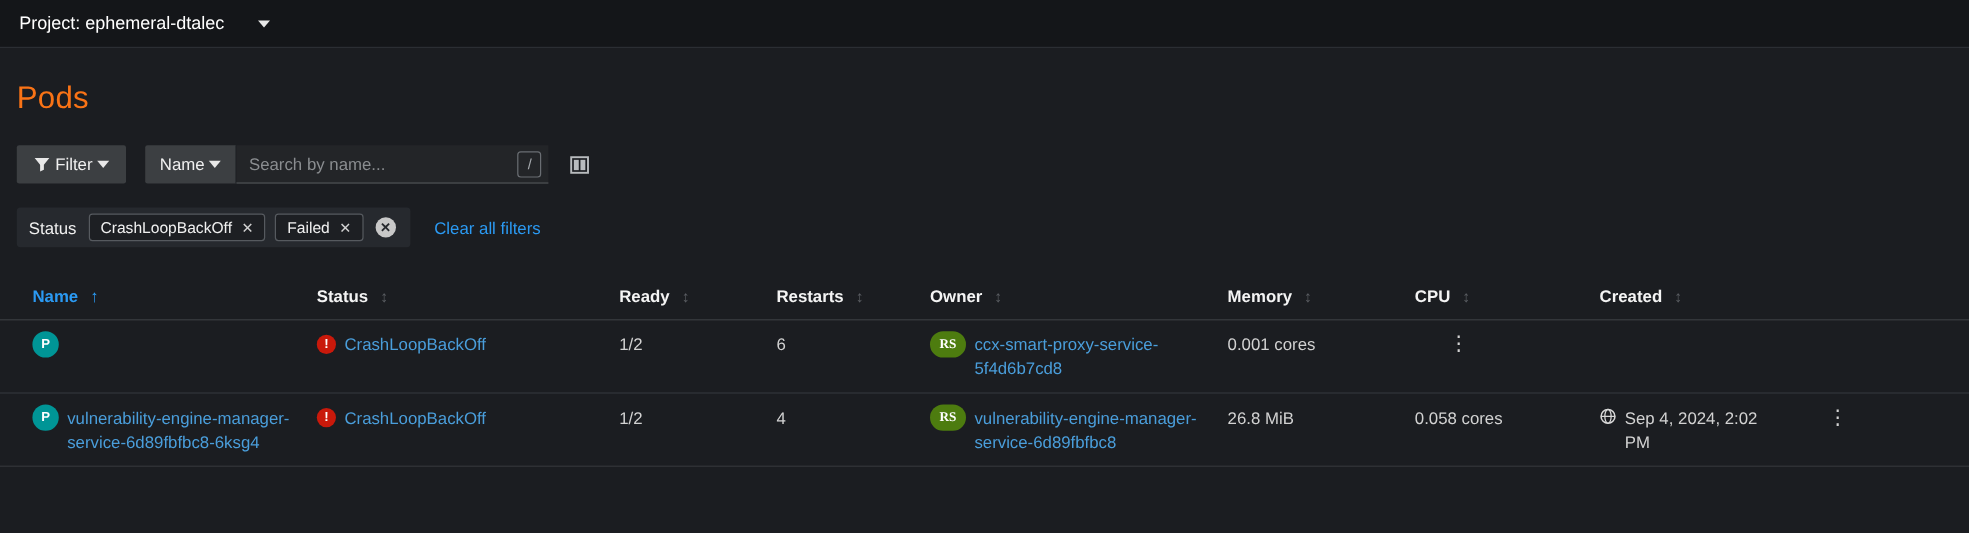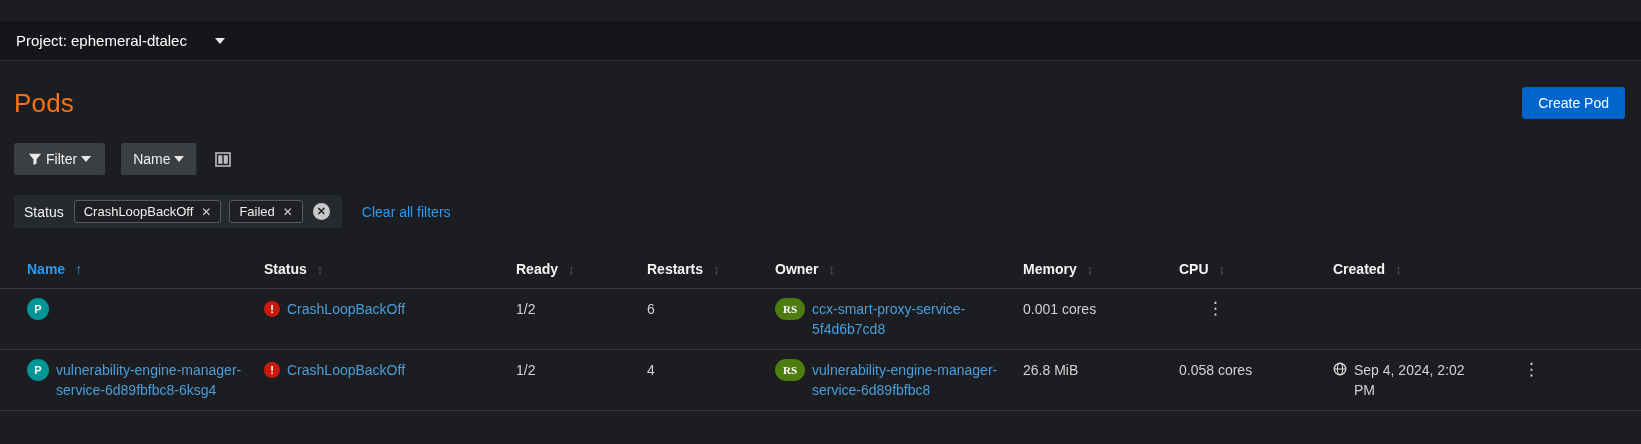--- a/index.html
+++ b/index.html
@@ -6,21 +6,21 @@
   html,body { width:1641px; height:444px; }
   body {
     font-family:"Liberation Sans", sans-serif;
     background:#1b1d21;
     color:#e8e8e8;
     overflow:hidden;
   }
   
   .masthead {
     height:40px; background:#141619; border-bottom:1px solid #2b2e33;
-    display:flex; align-items:center; padding:0 16px;margin-top:21px;
+    display:flex; align-items:center; padding:0 16px;
   }
   .project-menu {
     background:none; border:none; color:#fff; font-size:15px;
     display:flex; align-items:center; gap:28px; cursor:pointer;
     font-family:"Liberation Sans", sans-serif;
   }
   .caret { display:inline-block; width:0; height:0; border-left:5px solid transparent;
     border-right:5px solid transparent; border-top:6px solid #e8e8e8; }
   
   .page-header {
@@ -122,39 +122,42 @@
 
 <div class="masthead">
   <button class="project-menu">
     <span>Project: ephemeral-dtalec</span>
     <span class="caret"></span>
   </button>
 </div>
 
 <div class="page-header">
   <h1 class="page-title">Pods</h1>
-  <button class="btn-primary">Create Pod</button>
 </div>
 
 <div class="toolbar">
   <div class="toolbar-left">
     <button class="btn-toggle filter-toggle">
       <span class="cell-icon" style="margin:0;">
         <svg width="14" height="14" viewBox="0 0 16 16">
             <path d="M1 2h14L9.8 8.3V13l-3.6 1.8V8.3L1 2z" fill="#e8e8e8"></path>
           </svg>
       </span>
       <span>Filter</span>
       <span class="caret"></span>
     </button>
     <div class="input-group">
       <button class="btn-toggle attr-select">
         <span>Name</span>
         <span class="caret"></span>
       </button>
+      <div class="search-wrap">
+        <input class="search-input" type="text" placeholder="Search by name..." style="">
+        <span class="kbd-hint">/</span>
+      </div>
     </div>
     <button class="columns-btn">
       <svg width="16" height="15" viewBox="0 0 16 15">
         <rect x="1" y="1" width="14" height="13" fill="none" stroke="#b8bbbe" stroke-width="1.6"></rect>
         <rect x="3.2" y="3.2" width="4.1" height="8.6" fill="#b8bbbe"></rect>
         <rect x="8.7" y="3.2" width="4.1" height="8.6" fill="#b8bbbe"></rect>
       </svg>
     </button>
   </div>
 </div>

